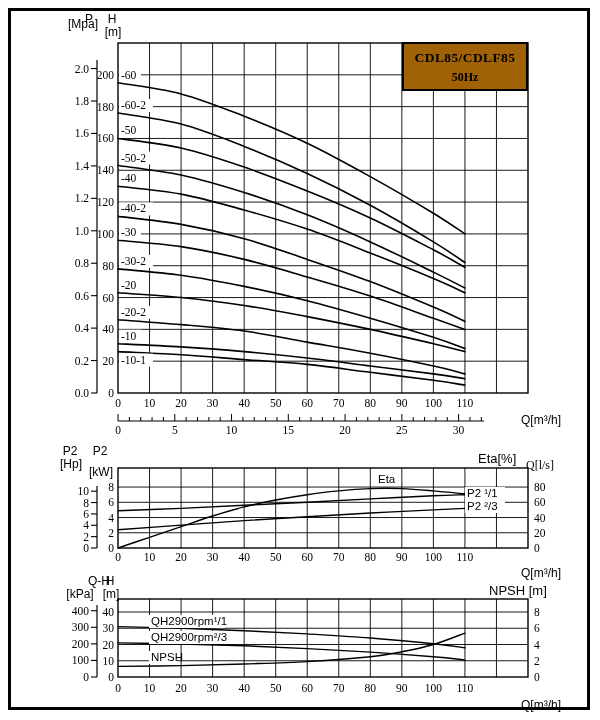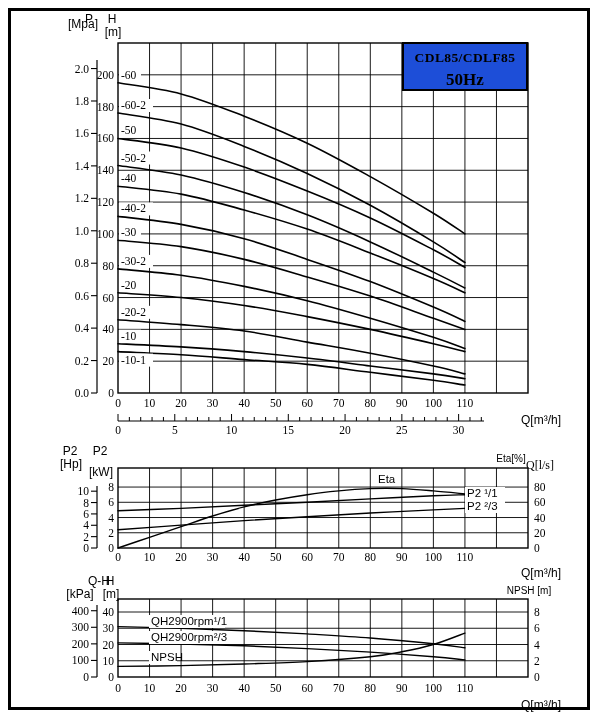--- a/index.html
+++ b/index.html
@@ -2,25 +2,25 @@
 <html><head>
 <meta charset="utf-8">
 <style>
   html,body{margin:0;padding:0;background:#fff;}
   body{width:600px;height:720px;position:relative;font-family:"Liberation Sans",sans-serif;color:#000;overflow:hidden;}
   .abs{position:absolute;box-sizing:border-box;}
   .frame{left:8px;top:8px;width:582px;height:702px;border:3px solid #000;z-index:2;pointer-events:none;}
   #plot{position:absolute;left:0;top:0;z-index:1;}
   .hdr{font-size:12px;line-height:12px;text-align:center;z-index:4;white-space:nowrap;}
   .xunit{font-size:12px;line-height:12px;z-index:4;white-space:nowrap;margin-top:16px;}
-  .rlab{font-size:10px;line-height:12px;text-align:center;z-index:4;white-space:nowrap;}
-  .titlebox{left:402px;top:42px;width:126px;height:49px;background:#1d4ed8;border:2px solid #000;z-index:5;
+  .rlab{font-size:13px;line-height:12px;text-align:left;z-index:4;white-space:nowrap;}
+  .titlebox{left:402px;top:42px;width:126px;height:49px;background:#a16207;border:2px solid #000;z-index:5;
             font-family:"Liberation Serif",serif;text-align:center;}
   .titlebox .l1{font-size:13.5px;font-weight:700;letter-spacing:.4px;margin-top:6px;}
-  .titlebox .l2{font-size:17px;font-weight:700;margin-top:4px;}
+  .titlebox .l2{font-size:12px;font-weight:700;margin-top:4px;}
 </style>
 </head>
 <body>
 
 <svg id="plot" width="600" height="720">
     <line x1="149.53846153846155" y1="43" x2="149.53846153846155" y2="393" stroke="#000" stroke-width="0.9"></line>
     <line x1="181.07692307692307" y1="43" x2="181.07692307692307" y2="393" stroke="#000" stroke-width="0.9"></line>
     <line x1="212.6153846153846" y1="43" x2="212.6153846153846" y2="393" stroke="#000" stroke-width="0.9"></line>
     <line x1="244.15384615384613" y1="43" x2="244.15384615384613" y2="393" stroke="#000" stroke-width="0.9"></line>
     <line x1="275.6923076923077" y1="43" x2="275.6923076923077" y2="393" stroke="#000" stroke-width="0.9"></line>

